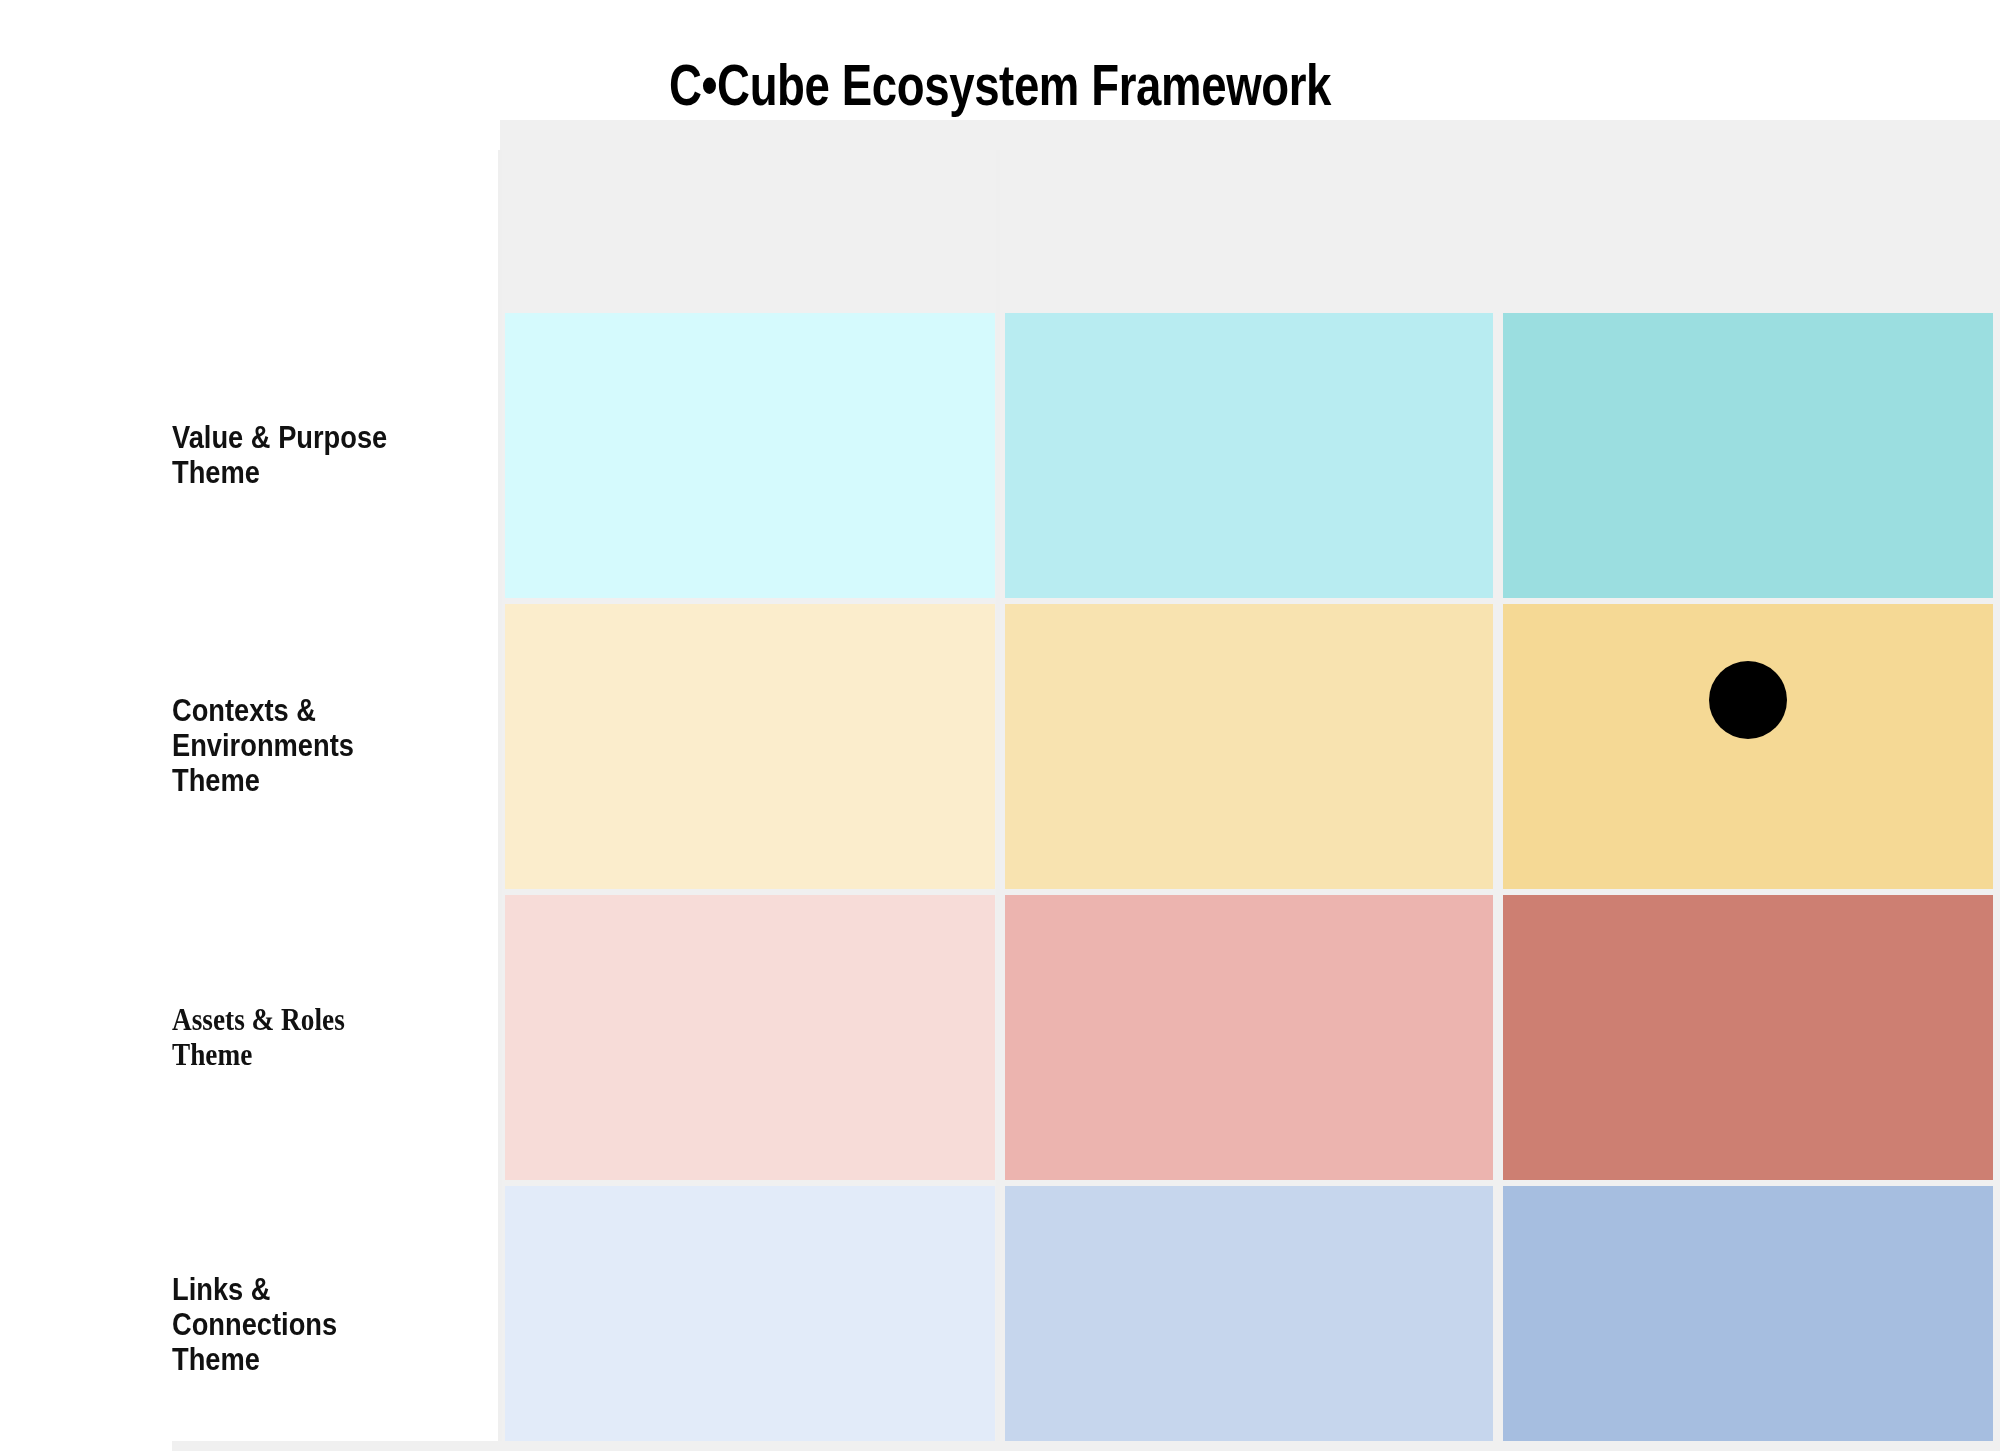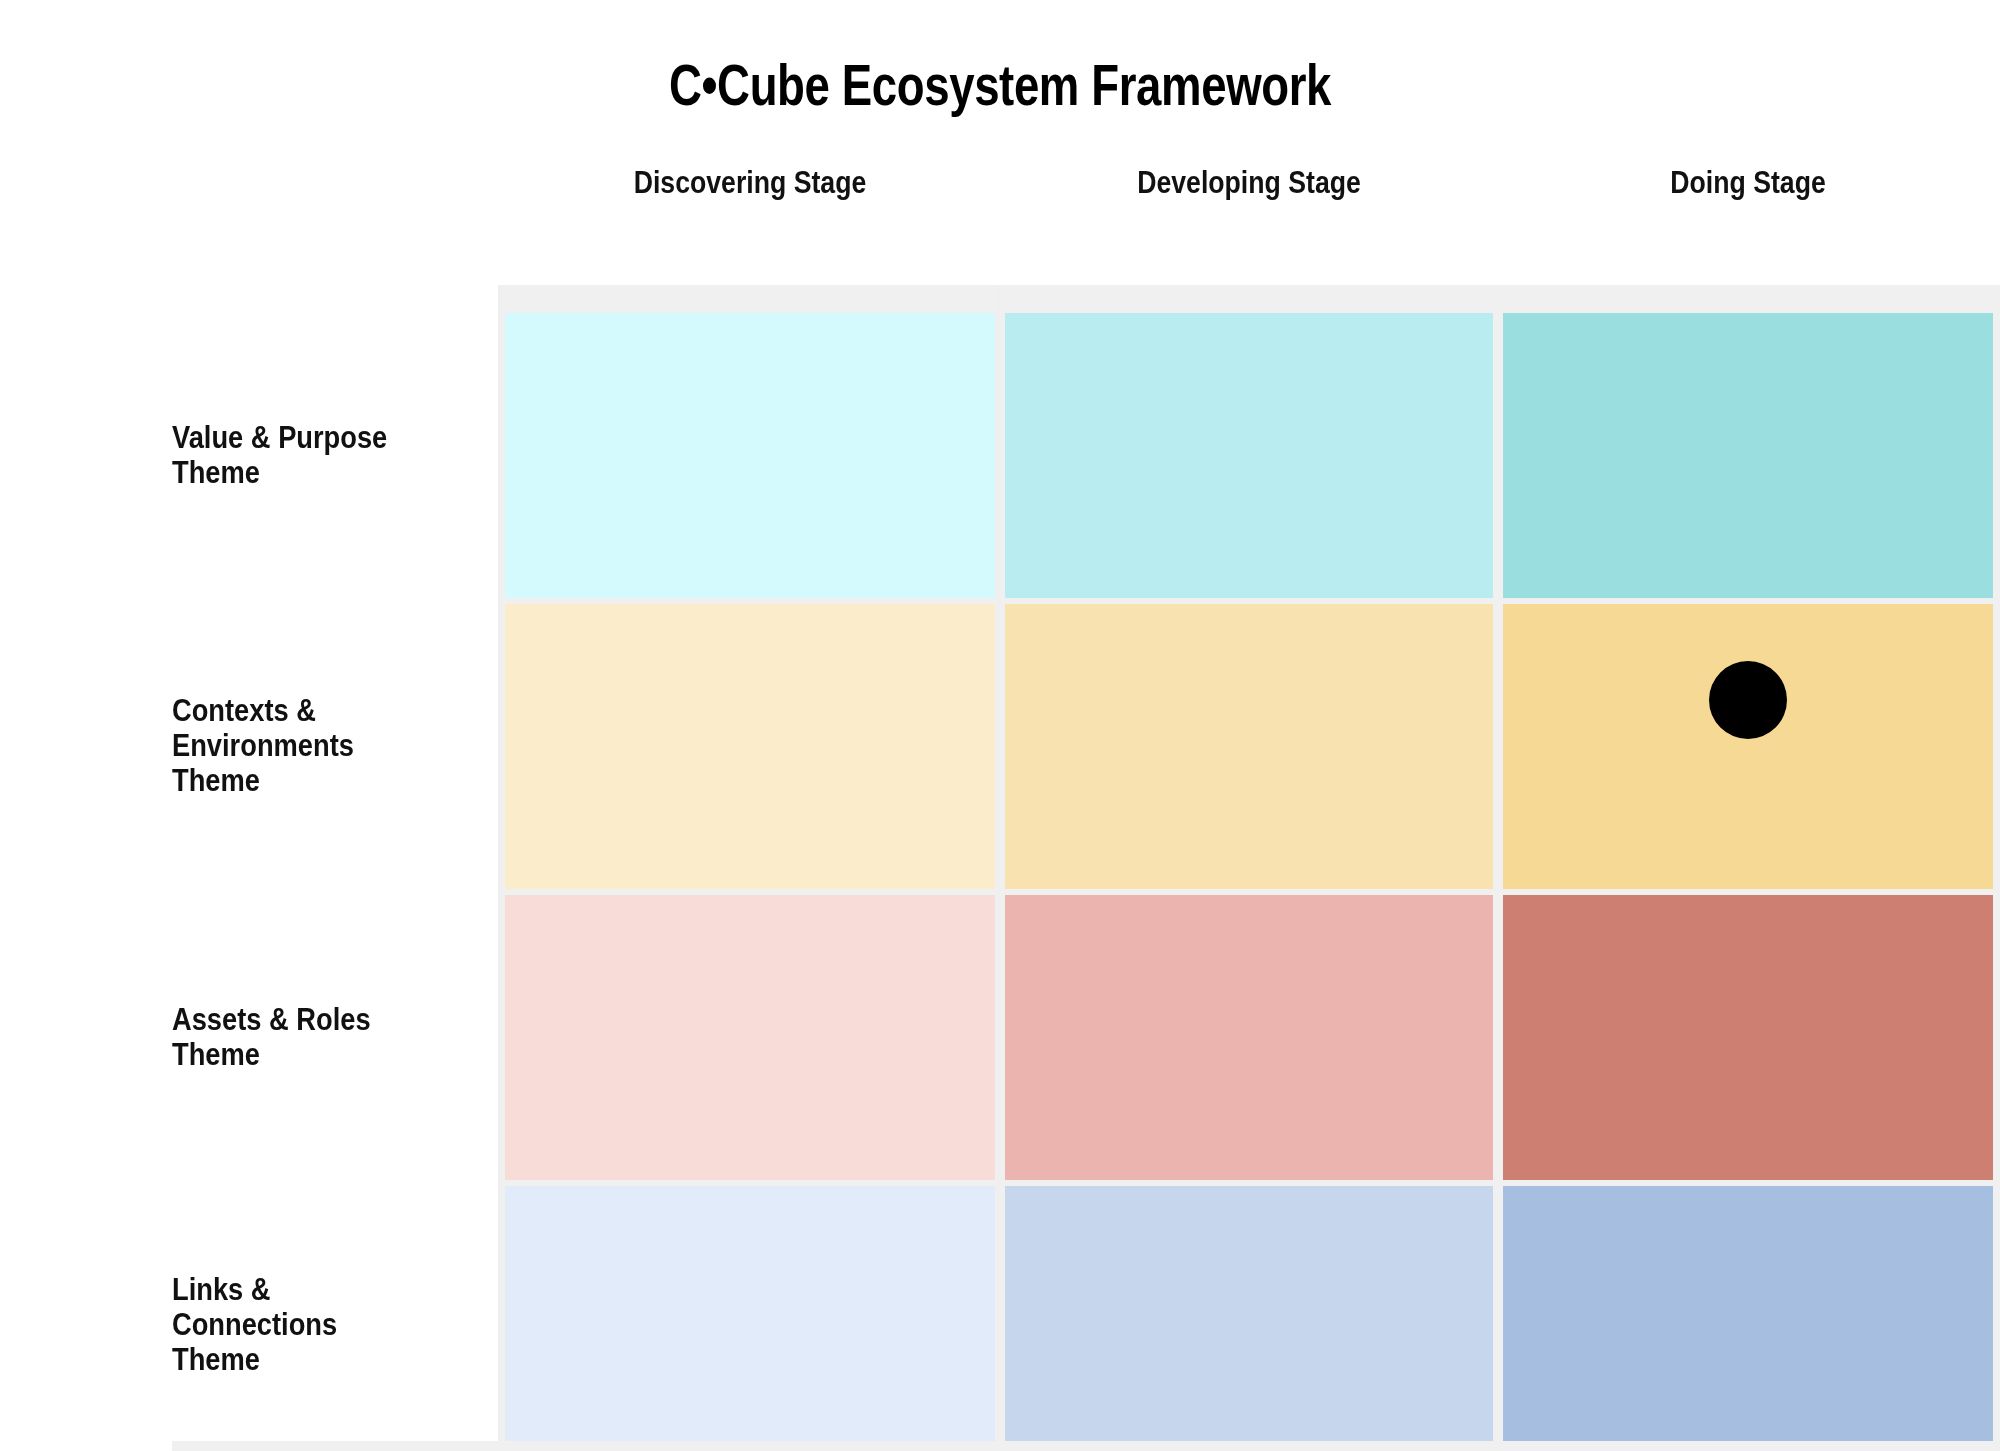--- a/index.html
+++ b/index.html
@@ -77,21 +77,21 @@
   #body-rows{
     position:absolute;
     left:0; top:173px; width:1677px; height:1152px;margin-top:20px;
   }
   .matrix-row{
     position:absolute;
     left:0; width:2000px;
   }
   #matrix-row-0{ top:0px;   height:285px; }
   #matrix-row-1{ top:291px; height:285px;border-radius:27px; }
-  #matrix-row-2{ top:582px; height:285px; }
+  #matrix-row-2{ top:582px; height:285px;font-family:Liberation Serif, serif; }
   #matrix-row-3{ top:873px; height:279px; }
 
   .row-label-cell{
     position:absolute;
     left:0; top:0; width:498px; height:100%;
     background:#ffffff;
     display:flex; align-items:center;
     box-sizing:border-box;
     padding-left:172px;
   }
@@ -141,25 +141,20 @@
 <h1 id="chart-title">C•Cube Ecosystem Framework</h1>
 
 <div id="matrix">
 
   <div id="grid-bg"></div>
   <div id="grid-bg-white"></div>
 
   <div class="col-sep" id="col-sep-1"></div>
   <div class="col-sep" id="col-sep-2"></div>
 
-  <div id="header-row">
-    <div class="col-header" id="col-header-0">Discovering Stage</div>
-    <div class="col-header" id="col-header-1">Developing Stage</div>
-    <div class="col-header" id="col-header-2">Doing Stage</div>
-  </div>
 
   <div id="body-rows">
 
     <div class="matrix-row" id="matrix-row-0">
       <div class="row-label-cell">
         <div class="row-label" style="white-space: pre-line;">Value &amp; Purpose
 Theme</div>
       </div>
       <div class="cell cell-0" style="background: rgb(213, 250, 253);"></div>
       <div class="cell cell-1" style="background: rgb(184, 236, 241);"></div>

